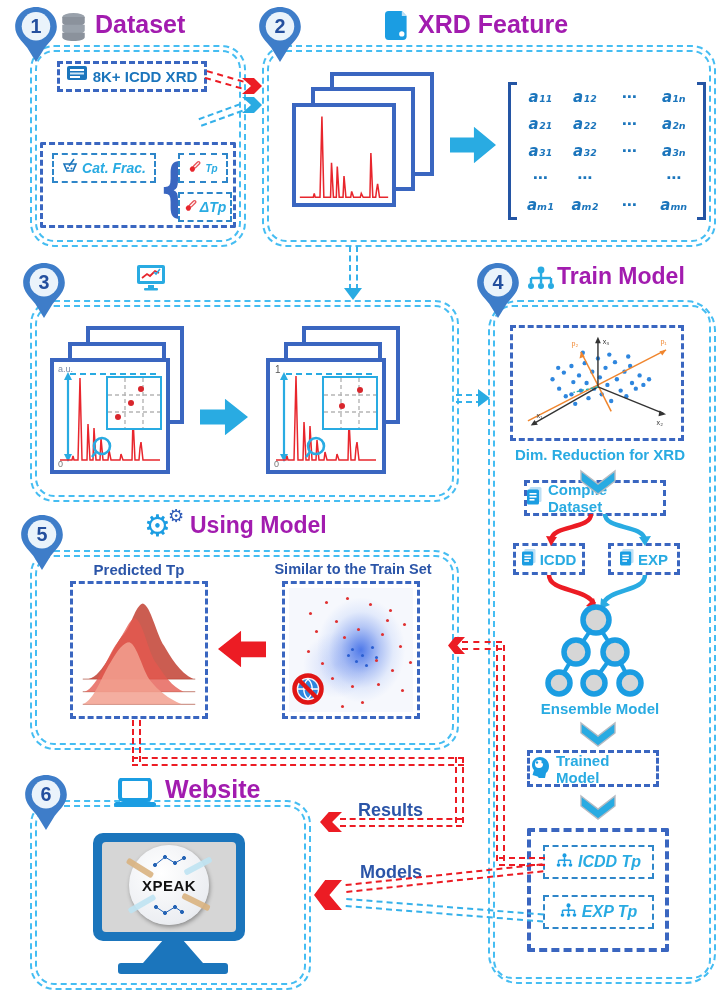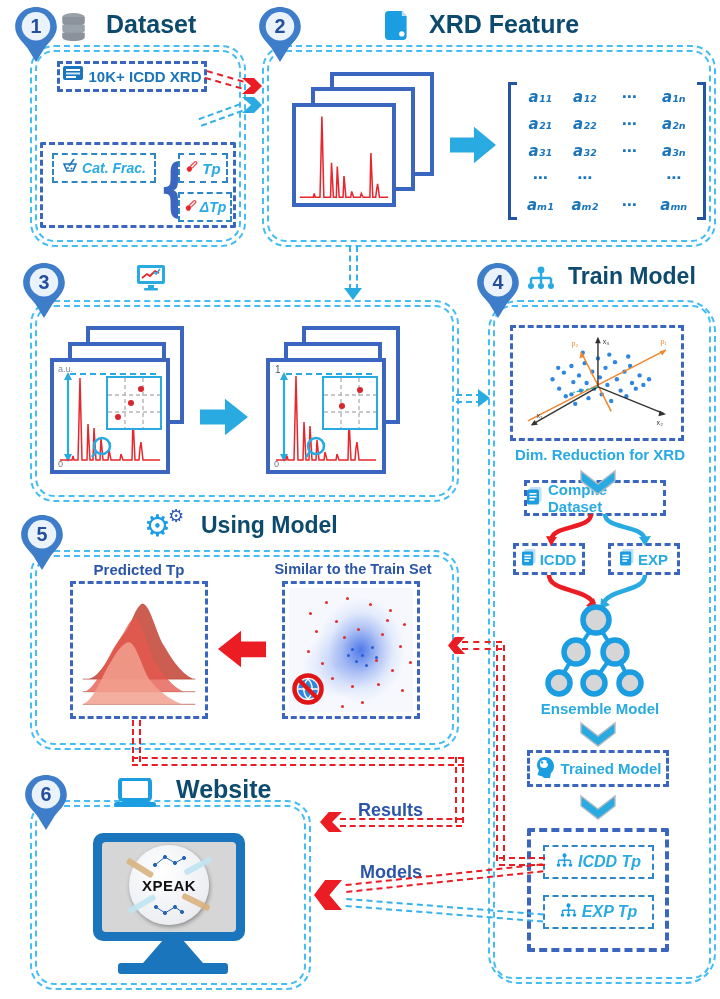--- a/index.html
+++ b/index.html
@@ -8,21 +8,21 @@
 
   
   .sec{position:absolute;border:2px dashed #45bdf2;border-radius:24px;z-index:1;}
   .sec::before{content:"";position:absolute;inset:3px;border:2px dashed #45bdf2;border-radius:19px;}
 
   
   .ibox{position:absolute;border:3px dashed #3a66c0;background:#fff;display:flex;align-items:center;justify-content:center;gap:6px;box-sizing:border-box;z-index:2;}
   .ibox.thin{border-width:2.5px;border-color:#2e86c9;font-style:italic;}
   .gbox{position:absolute;border:3.5px dashed #3a66c0;border-radius:2px;box-sizing:border-box;z-index:2;}
 
-  .hdr{position:absolute;font-weight:bold;color:#0c4a6e;z-index:3;white-space:nowrap;margin-left:11px;}
+  .hdr{position:absolute;font-weight:bold;color:#a21caf;z-index:3;white-space:nowrap;}
   .cyan-label{position:absolute;font-weight:bold;color:#29abe2;z-index:3;white-space:nowrap;}
   .navy-label{position:absolute;font-weight:bold;color:#2b55a8;z-index:3;white-space:nowrap;}
   .blue-text{color:#1b75bc;font-weight:bold;}
   .cyan-text{color:#29abe2;font-weight:bold;}
 
   .pin{position:absolute;width:44px;height:57px;z-index:6;}
 
   
   .frame{position:absolute;background:#fff;border:4px solid #3a66c0;box-sizing:border-box;z-index:2;}
 
@@ -106,21 +106,21 @@
 
   <div class="sec" style="left:30px;top:45px;width:212px;height:198px"></div>
 
   <div class="ibox" style="left:57px;top:61px;width:150px;height:31px">
     <span><svg width="20" height="17" viewBox="0 0 20 17">
           <rect x="0" y="0" width="20" height="14" rx="2" fill="#1b75bc"></rect>
           <rect x="3" y="3" width="14" height="2" fill="#fff"></rect>
           <rect x="3" y="6.5" width="14" height="2" fill="#cfe6f5"></rect>
           <rect x="3" y="10" width="10" height="2" fill="#fff"></rect>
         </svg></span>
-    <span class="blue-text" style="font-size:15px">10K+ ICDD XRD</span>
+    <span class="blue-text" style="font-size:15px">8K+ ICDD XRD</span>
   </div>
 
 
   <div class="gbox" style="left:40px;top:142px;width:196px;height:86px"></div>
 
   <div class="ibox thin" style="left:52px;top:153px;width:104px;height:30px;gap:4px">
     <span><svg width="16" height="16" viewBox="0 0 16 16">
           <path d="M2 6 h12 l-3 7 H5 Z" fill="none" stroke="#1b75bc" stroke-width="1.6"></path>
           <line x1="12" y1="1" x2="7" y2="8" stroke="#1b75bc" stroke-width="1.6"></line>
           <circle cx="6" cy="10" r="1" fill="#1b75bc"></circle>
@@ -132,21 +132,21 @@
 
   <span class="brace" style="left:152px;top:148px;font-size:62px;transform:scaleX(.72);line-height:78px">{</span>
 
   <div class="ibox thin" style="left:178px;top:153px;width:50px;height:30px;gap:2px">
     <span><svg width="15" height="15" viewBox="0 0 15 15">
           <g transform="rotate(45 7 7)">
             <rect x="6" y="1" width="2.6" height="8" rx="1.3" fill="none" stroke="#e8575c" stroke-width="1.4"></rect>
             <circle cx="7.3" cy="11" r="2.6" fill="#e8262d"></circle>
           </g>
         </svg></span>
-    <span class="cyan-text" style="font-size:15px">Tp</span>
+    <span class="cyan-text" style="font-size:10px">Tp</span>
   </div>
 
   <div class="ibox thin" style="left:178px;top:192px;width:54px;height:30px;gap:1px">
     <span><svg width="15" height="15" viewBox="0 0 15 15">
           <g transform="rotate(45 7 7)">
             <rect x="6" y="1" width="2.6" height="8" rx="1.3" fill="none" stroke="#e8575c" stroke-width="1.4"></rect>
             <circle cx="7.3" cy="11" r="2.6" fill="#e8262d"></circle>
           </g>
         </svg></span>
     <span class="cyan-text" style="font-size:14px">ΔTp</span>
@@ -440,21 +440,21 @@
         <circle cx="92" cy="85" r="11"></circle>
     </g>
   </svg>
 
   <span class="cyan-label" style="left:488px;top:700px;width:224px;text-align:center;font-size:15px">Ensemble Model</span>
 
   <svg class="chevdown" style="left:578px;top:720px" width="40" height="28">
       <path d="M3 3 L20 16 L37 3 L37 13 L20 26 L3 13 Z" fill="#29abe2" stroke="#b4bac2" stroke-width="1.4"></path>
     </svg>
 
-  <div class="ibox" style="left:527px;top:750px;width:142px;height:37px">
+  <div class="ibox" style="left:527px;top:750px;width:132px;height:37px">
     <span><svg width="20" height="22" viewBox="0 0 20 22">
           <path d="M10 1 C5 1 2 5 2 9 c0 2 .8 3.6 2 5 l-1.5 5 5 1.5 L9 22 h6 l1-5 c2-1.5 3-4 3-7 C19 5 15 1 10 1 Z" fill="#1b9de2"></path>
           <circle cx="9" cy="8" r="4" fill="#fff"></circle>
           <circle cx="13" cy="6" r="1.6" fill="#1b9de2"></circle>
           <circle cx="7" cy="6.5" r="1.2" fill="#1b9de2"></circle>
         </svg></span>
     <span class="cyan-text" style="font-size:15px">Trained Model</span>
   </div>
 
   <svg class="chevdown" style="left:578px;top:793px" width="40" height="28">

